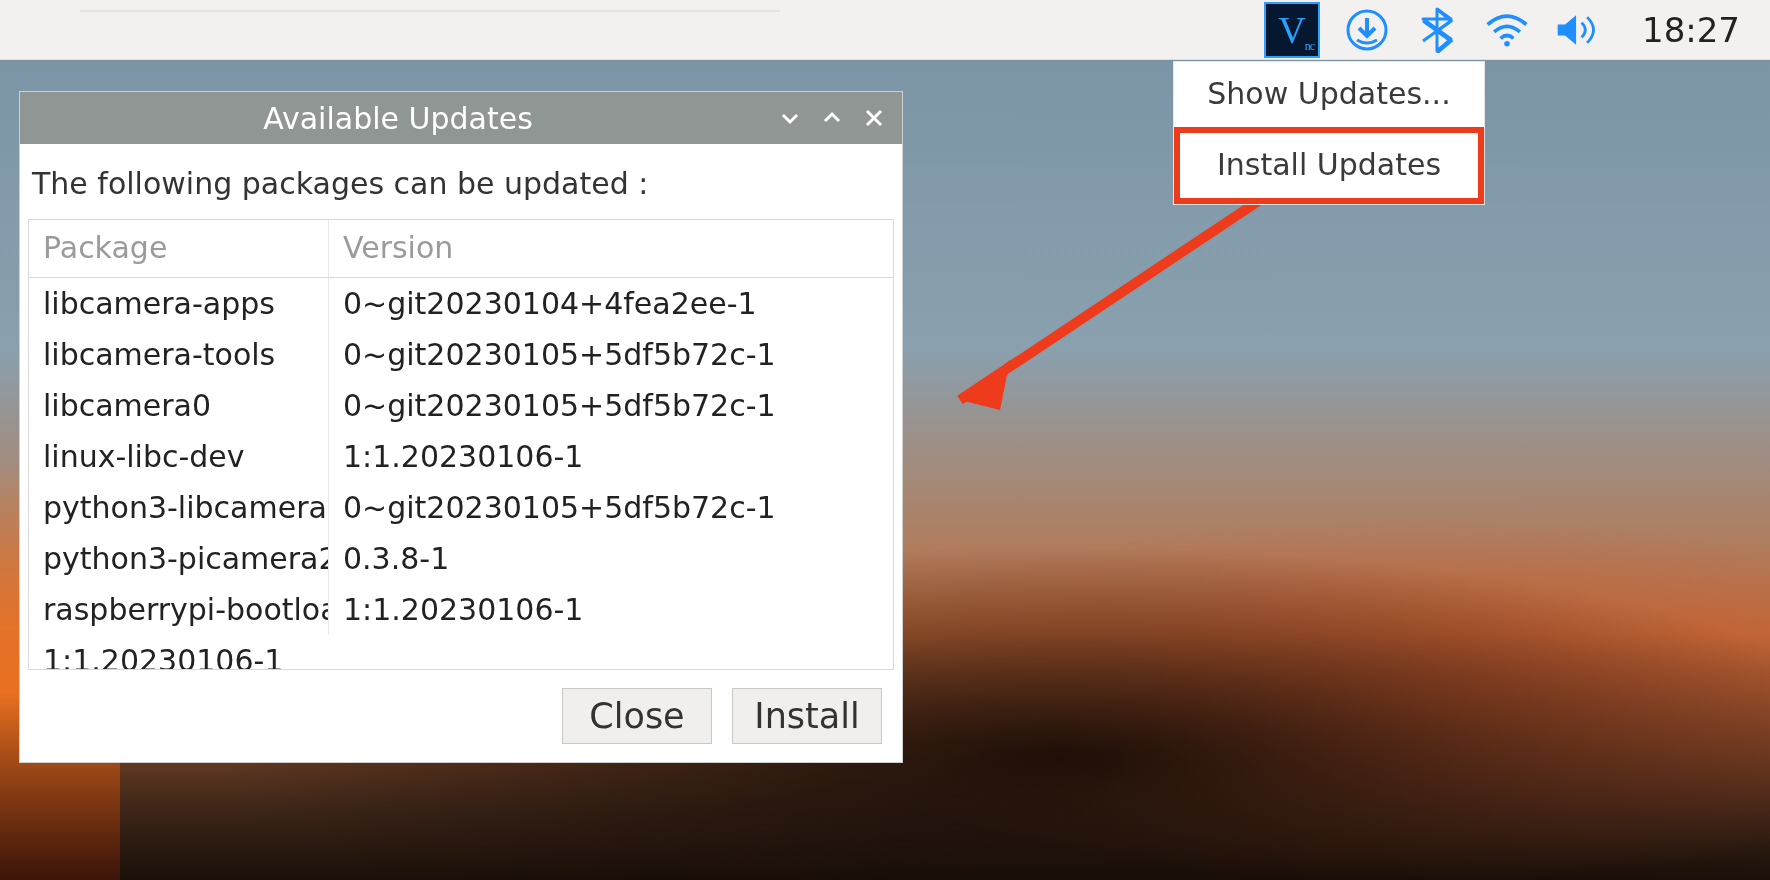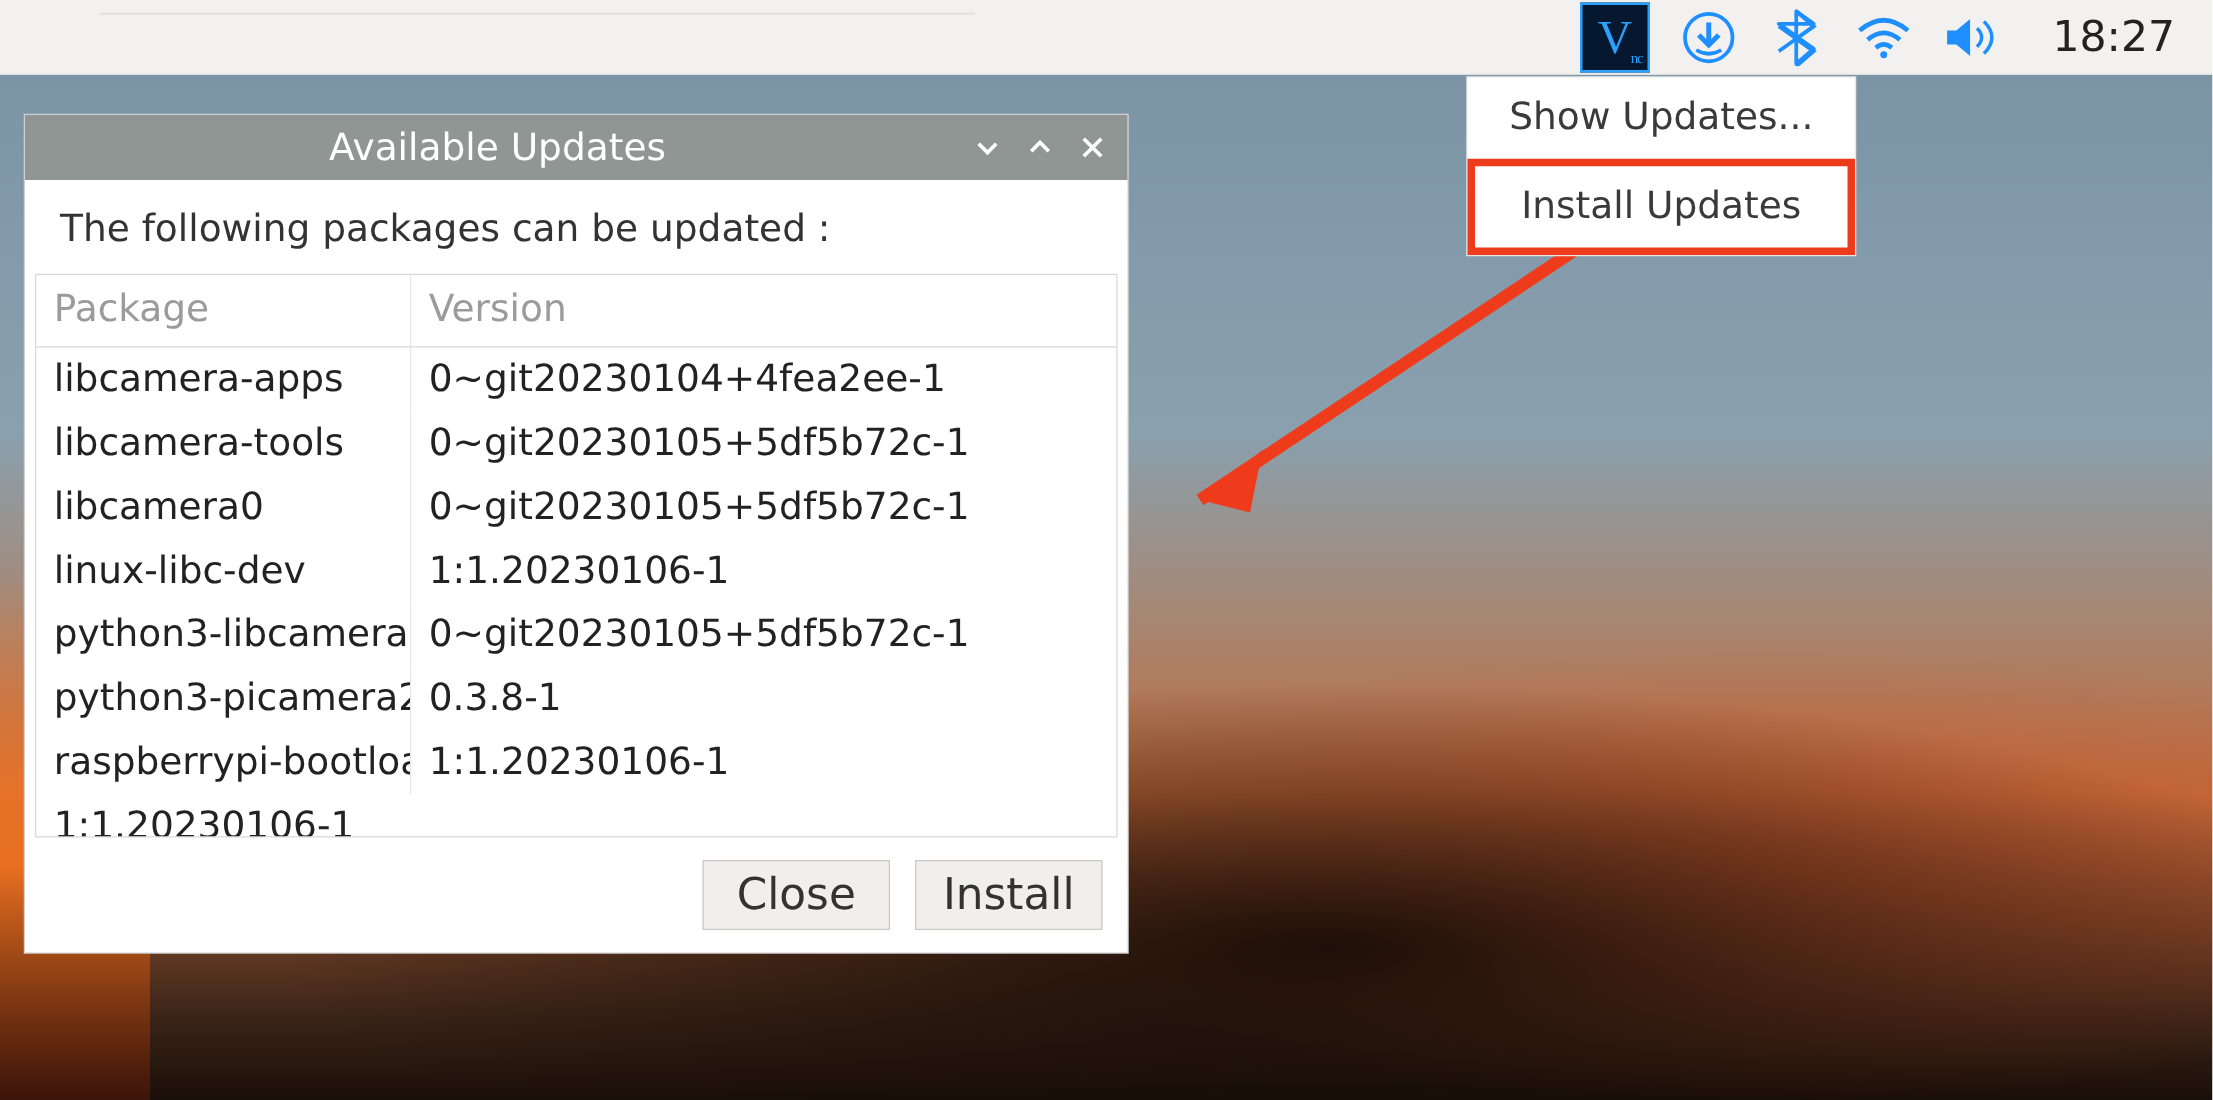--- a/index.html
+++ b/index.html
@@ -62,21 +62,21 @@
     position:absolute; left:20px; top:92px; width:882px; height:670px;
     background:#fff; box-shadow:0 0 0 1px #cfcfcf;
     display:flex; flex-direction:column;
   }
   .titlebar {
     height:52px; background:#8f9693; color:#fff;
     display:flex; align-items:center; padding:0 14px;
   }
   .titlebar .title { flex:1; text-align:center; font-size:30px; font-weight:400; }
   .titlebar .winbtn { width:28px; height:28px; margin-left:14px; display:flex; align-items:center; justify-content:center; cursor:pointer; }
-  .dialog .intro { font-size:30px; color:#333; padding:22px 12px 18px;margin-left:16px; }
+  .dialog .intro { font-size:30px; color:#333; padding:22px 12px 18px; }
   .table-wrap { margin:0 8px; border:1px solid #d9d9d9; flex:1; overflow:hidden; background:#fff; }
   .thead { display:flex; border-bottom:1px solid #d9d9d9; }
   .thead .th { font-size:30px; color:#9b9b9b; padding:10px 14px 12px; }
   .col-pkg { width:300px; border-right:1px solid #e8e8e8; }
   .col-ver { flex:1; }
   .tbody .tr { display:flex; }
   .tbody .td { font-size:30px; color:#222; padding:8px 14px 8px; white-space:nowrap; overflow:hidden; }
   .btnrow { display:flex; justify-content:flex-end; gap:20px; padding:18px 20px 18px; }
   .btn {
     min-width:150px; height:56px; font-size:35px; color:#333;

